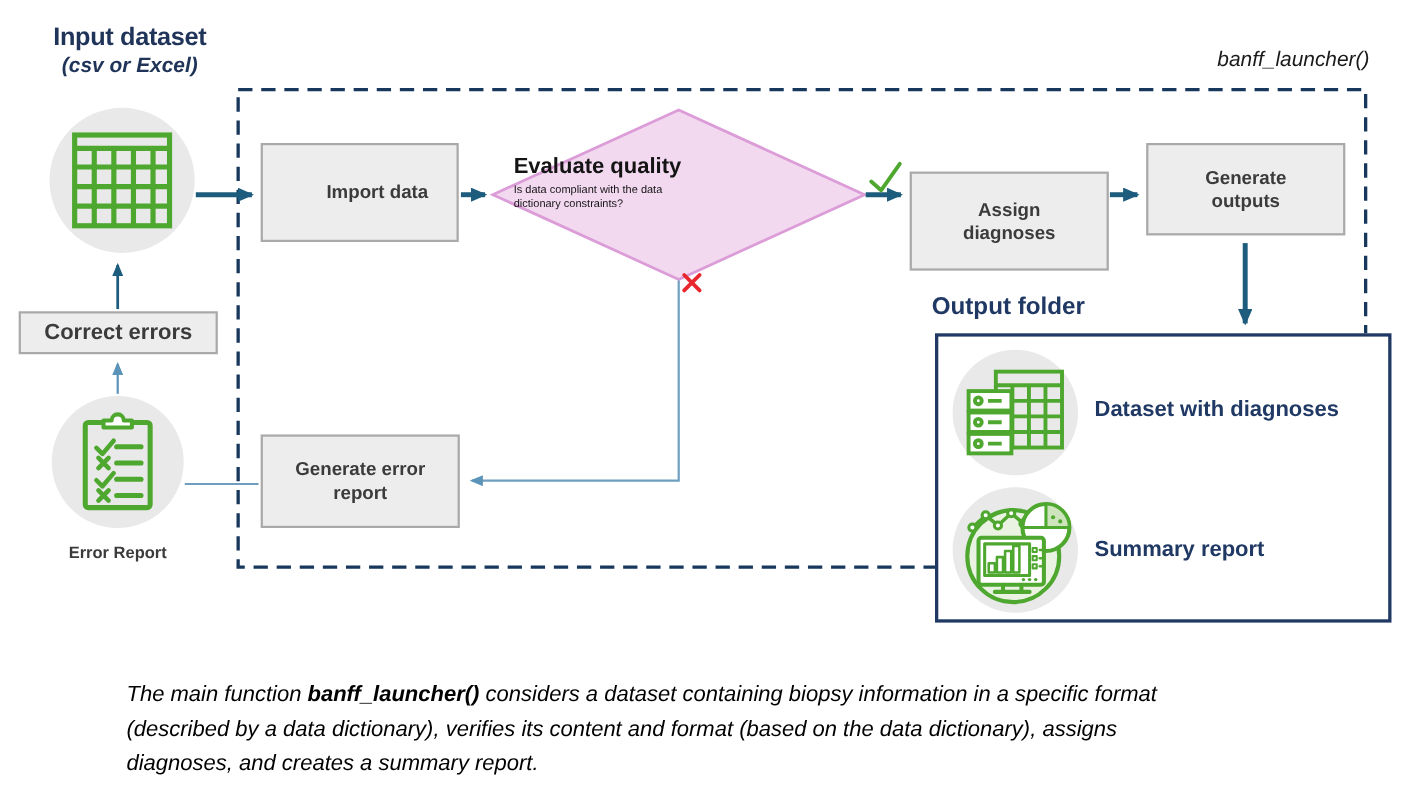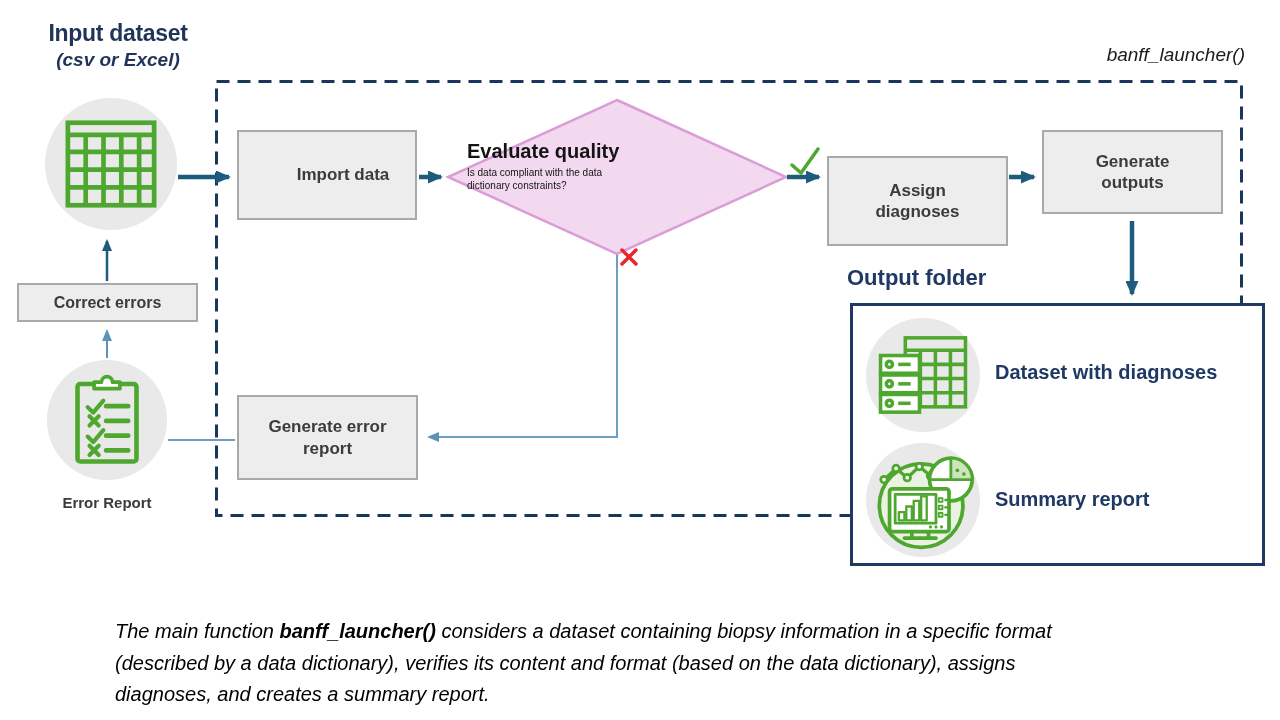--- a/index.html
+++ b/index.html
@@ -69,21 +69,21 @@
         <line x1="80" y1="17" x2="80" y2="92"></line>
       </g>
     </svg>
   </div>
 
   <div class="flow-box" style="left:237px;top:130px;width:180px;height:90px;padding-left:32px;">Import data</div>
   <div class="flow-box" style="left:827px;top:130px;width:181px;height:90px;margin-top:26px;">Assign
 diagnoses</div>
   <div class="flow-box" style="left:1042px;top:130px;width:181px;height:84px;">Generate
 outputs</div>
-  <div class="flow-box" style="left:17px;top:283px;width:181px;height:39px;font-size:16px;">Correct errors</div>
+  <div class="flow-box" style="left:17px;top:283px;width:181px;height:39px;font-size:20px;">Correct errors</div>
   <div class="flow-box" style="left:237px;top:395px;width:181px;height:85px;">Generate error
 report</div>
 
   <div class="gray-circle" style="left:47px;top:360px;width:120px;height:120px;">
     <svg width="76" height="94" viewBox="0 0 82 102">
       <g fill="none" stroke="#4EA72E" stroke-linecap="round" stroke-linejoin="round">
         <rect x="9" y="12" width="64" height="84" rx="3" stroke-width="5"></rect>
         <path d="M27 17 v-7 h8 a6 6 0 0 1 12 0 h8 v7 z" fill="#ffffff" stroke-width="4"></path>
         <path d="M20 37 l6 6 l11 -13" stroke-width="4.5"></path>
         <line x1="40" y1="36" x2="64" y2="36" stroke-width="5"></line>

